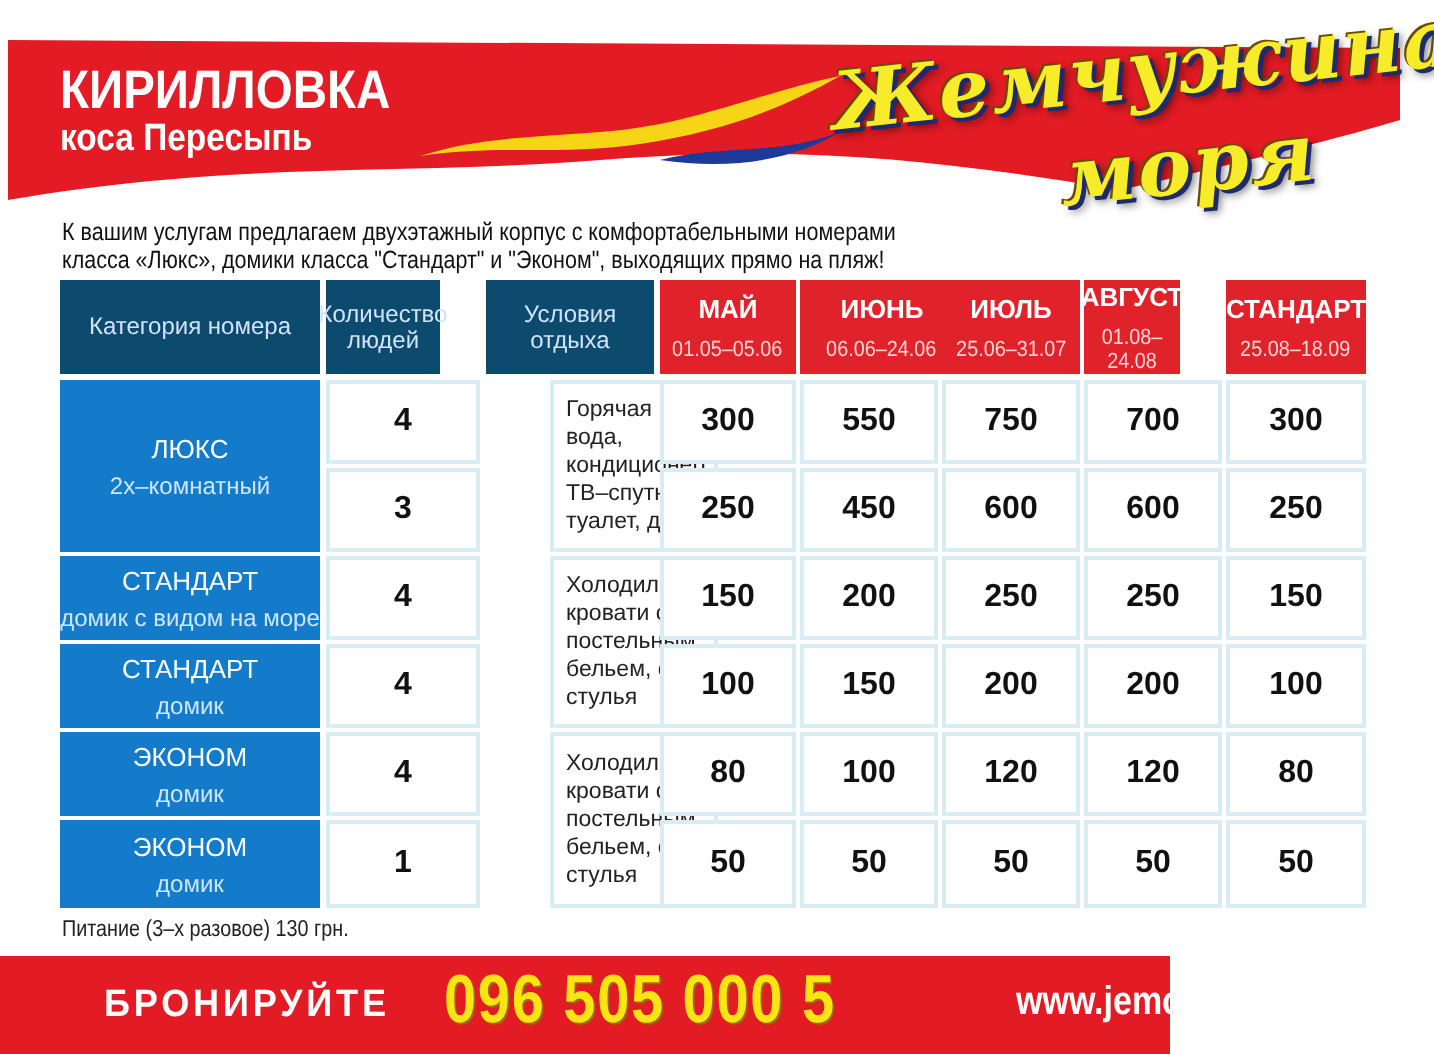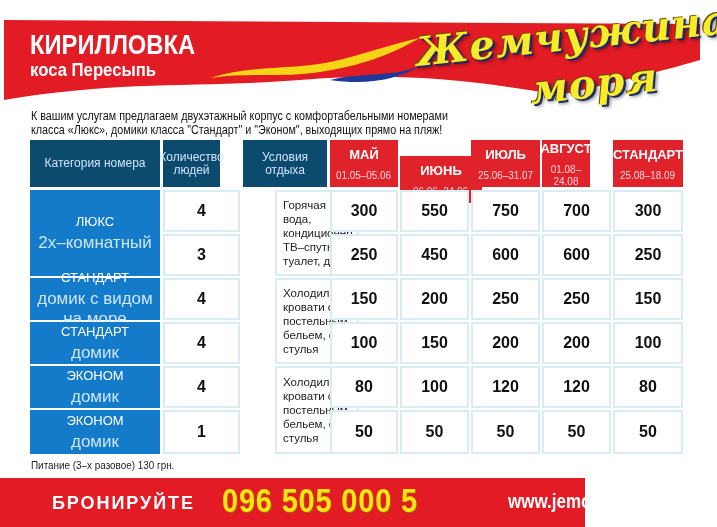--- a/index.html
+++ b/index.html
@@ -37,21 +37,21 @@
   }
 
   .table { position: absolute; left: 30px; top: 140px; }
   .cell { position: absolute; display: flex; flex-direction: column; align-items: center; justify-content: center; text-align: center; }
   .hdr-blue { background: #0c4a6e; color: #cfe3ff; font-size: 12px; line-height: 13px; }
   .hdr-red { background: #e0232b; color: #ffffff; }
   .hdr-red .m { font-weight: bold; font-size: 13px; margin-bottom: 7px; }
   .hdr-red .d { font-size: 11px; color: #ffd6d6; transform: scaleX(0.9); }
   .cat { background: #137bc9; color: #ffffff; }
   .cat .t { font-weight: normal; font-size: 13px; text-align: center; }
-  .cat .s { font-size: 17px; color: #cde6ff; margin-top: 4px; }
+  .cat .s { font-size: 12px; color: #cde6ff; margin-top: 4px; }
   .val { background: #ffffff; border: 2px solid #d8ecf3; font-weight: bold; font-size: 16px; color: #111111; }
   .cond { background: #ffffff; border: 2px solid #d8ecf3; font-size: 11.5px; line-height: 14px; color: #222222; align-items: flex-start; text-align: left; padding-left: 6px; margin-left: 32px; }
 
   .note { position: absolute; left: 31px; top: 459px; font-size: 11.5px; color: #222; transform: scaleX(0.86); transform-origin: left top; }
 
   .footer { position: absolute; left: 0; top: 478px; width: 585px; height: 49px; background: #e21b24; }
   .book { position: absolute; left: 52px; top: 14px; font-weight: bold; font-size: 19px; color: #ffffff; letter-spacing: 2px; transform: scaleX(0.95); transform-origin: left center; }
   .phone { position: absolute; left: 222px; top: 3px; font-weight: bold; font-size: 34px; color: #ffe414; letter-spacing: 1px; transform: scaleX(0.85); transform-origin: left center; text-shadow: 1px 1px 0 #9c6b00; }
   .site { position: absolute; left: 508px; top: 12px; font-weight: bold; font-size: 20px; color: #ffffff; transform: scaleX(0.85); transform-origin: left center; }
 </style>
@@ -78,21 +78,21 @@
 <div class="table">
 
   <div class="cell hdr-blue" style="left:0;top:0;width:130px;height:47px;">Категория номера</div>
   <div class="cell hdr-blue" style="left:133px;top:0;width:57px;height:47px;">Количество людей</div>
   <div class="cell hdr-blue" style="left:213px;top:0;width:84px;height:47px;">Условия отдыха</div>
 
   <div class="cell hdr-red" style="left:300px;top:0;width:68px;height:47px;">
     <span class="m">МАЙ</span>
     <span class="d">01.05–05.06</span>
   </div>
-  <div class="cell hdr-red" style="left:370px;top:16px;width:82px;height:47px;">
+  <div class="cell hdr-red" style="left:370px;top:0;width:82px;height:47px;">
     <span class="m">ИЮНЬ</span>
     <span class="d">06.06–24.06</span>
   </div>
   <div class="cell hdr-red" style="left:441px;top:0;width:69px;height:47px;">
     <span class="m">ИЮЛЬ</span>
     <span class="d">25.06–31.07</span>
   </div>
   <div class="cell hdr-red" style="left:512px;top:0;width:48px;height:47px;">
     <span class="m">АВГУСТ</span>
     <span class="d">01.08–24.08</span>

